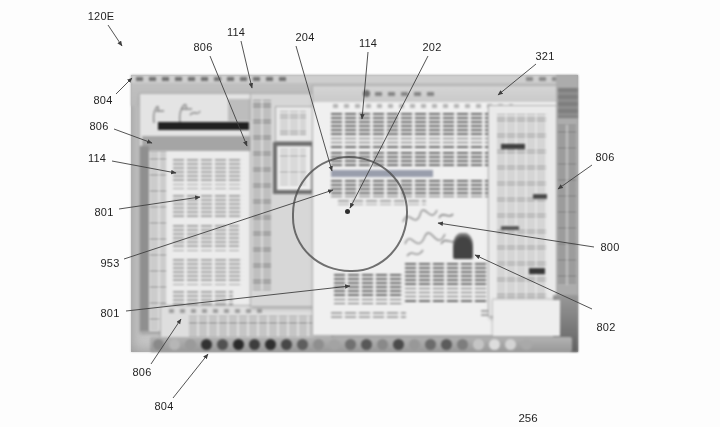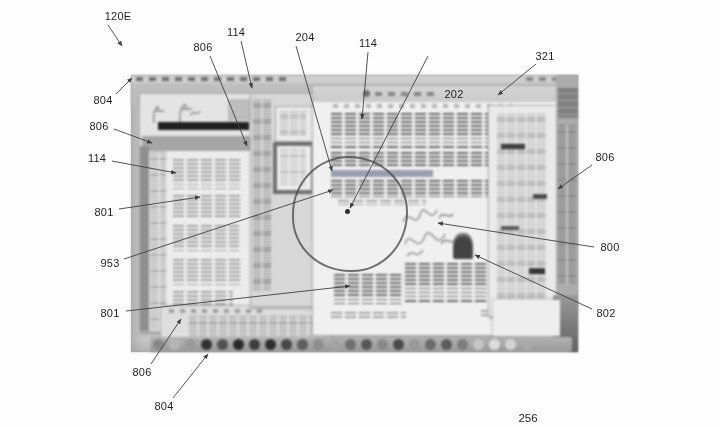--- a/index.html
+++ b/index.html
@@ -185,34 +185,34 @@
         <line x1="592" y1="165" x2="558" y2="189" stroke="#3f3f3f" stroke-width="0.9" marker-end="url(#arrow)"></line>
         <line x1="594" y1="247" x2="438" y2="223" stroke="#3f3f3f" stroke-width="0.9" marker-end="url(#arrow)"></line>
         <line x1="592" y1="309" x2="475" y2="255" stroke="#3f3f3f" stroke-width="0.9" marker-end="url(#arrow)"></line>
         <line x1="126" y1="311" x2="350" y2="286" stroke="#3f3f3f" stroke-width="0.9" marker-end="url(#arrow)"></line>
         <line x1="151" y1="364" x2="181" y2="319" stroke="#3f3f3f" stroke-width="0.9" marker-end="url(#arrow)"></line>
         <line x1="173" y1="398" x2="208" y2="354" stroke="#3f3f3f" stroke-width="0.9" marker-end="url(#arrow)"></line>
       </g>
   </svg>
 
   <div id="labels">
-      <div class="ref-label" style="left: 101px; top: 16px; color: rgb(31, 31, 31); margin-left: 17px;">120E</div>
+      <div class="ref-label" style="left: 101px; top: 16px; color: rgb(31, 31, 31);">120E</div>
       <div class="ref-label" style="left: 103px; top: 100px; color: rgb(31, 31, 31);">804</div>
       <div class="ref-label" style="left: 99px; top: 126px; color: rgb(31, 31, 31);">806</div>
       <div class="ref-label" style="left: 97px; top: 158px; color: rgb(31, 31, 31);">114</div>
       <div class="ref-label" style="left: 104px; top: 212px; color: rgb(31, 31, 31);">801</div>
       <div class="ref-label" style="left: 110px; top: 263px; color: rgb(31, 31, 31);">953</div>
       <div class="ref-label" style="left: 203px; top: 47px; color: rgb(31, 31, 31);">806</div>
       <div class="ref-label" style="left: 236px; top: 32px; color: rgb(31, 31, 31);">114</div>
       <div class="ref-label" style="left: 292px; top: 37px; color: rgb(31, 31, 31); margin-left: 13px;">204</div>
       <div class="ref-label" style="left: 368px; top: 43px; color: rgb(31, 31, 31);">114</div>
-      <div class="ref-label" style="left: 454px; top: 47px; color: rgb(31, 31, 31); margin-top: 47px;">202</div>
+      <div class="ref-label" style="left: 432px; top: 47px; color: rgb(31, 31, 31);">202</div>
       <div class="ref-label" style="left: 545px; top: 56px; color: rgb(31, 31, 31);">321</div>
       <div class="ref-label" style="left: 605px; top: 157px; color: rgb(31, 31, 31);">806</div>
       <div class="ref-label" style="left: 610px; top: 247px; color: rgb(31, 31, 31); text-align: right;">800</div>
-      <div class="ref-label" style="left: 606px; top: 313px; color: rgb(31, 31, 31);">802</div>
+      <div class="ref-label" style="left: 606px; top: 327px; color: rgb(31, 31, 31);">802</div>
       <div class="ref-label" style="left: 110px; top: 313px; color: rgb(31, 31, 31);">801</div>
       <div class="ref-label" style="left: 142px; top: 372px; color: rgb(31, 31, 31);">806</div>
       <div class="ref-label" style="left: 164px; top: 406px; color: rgb(31, 31, 31);">804</div>
     </div>
 
   <div id="sheet-label">256</div>
 </div>
 
 </body></html>

